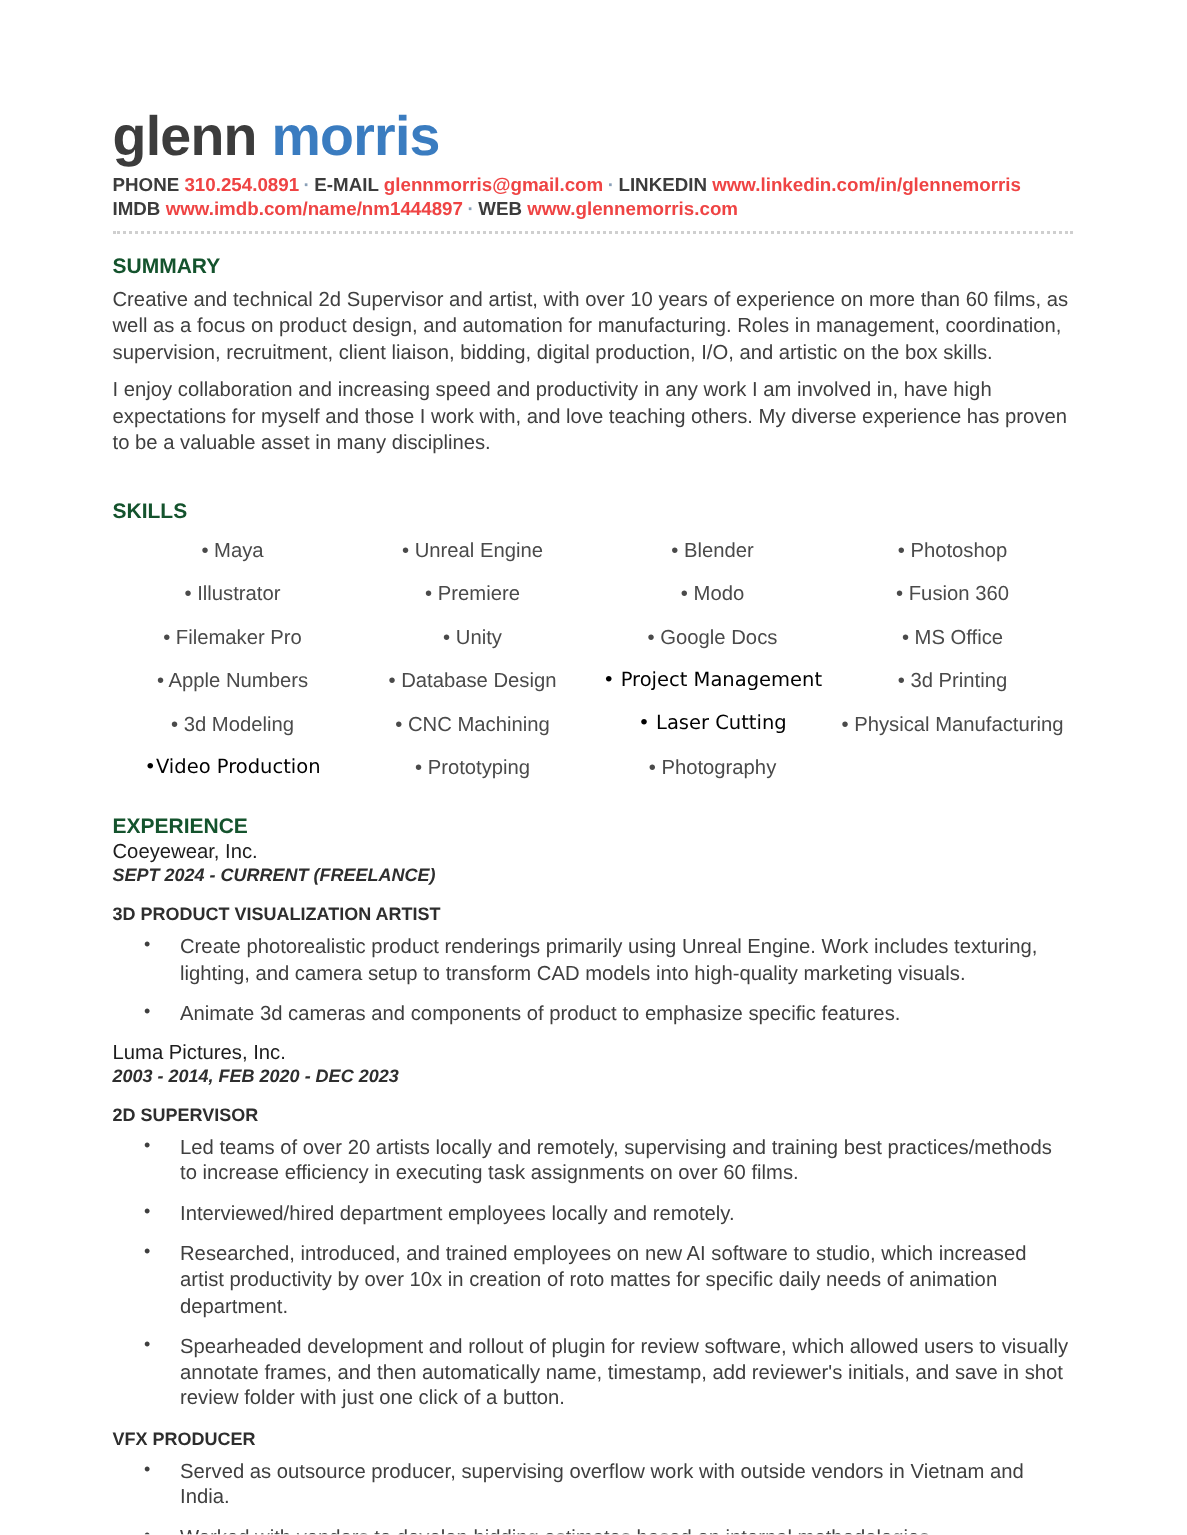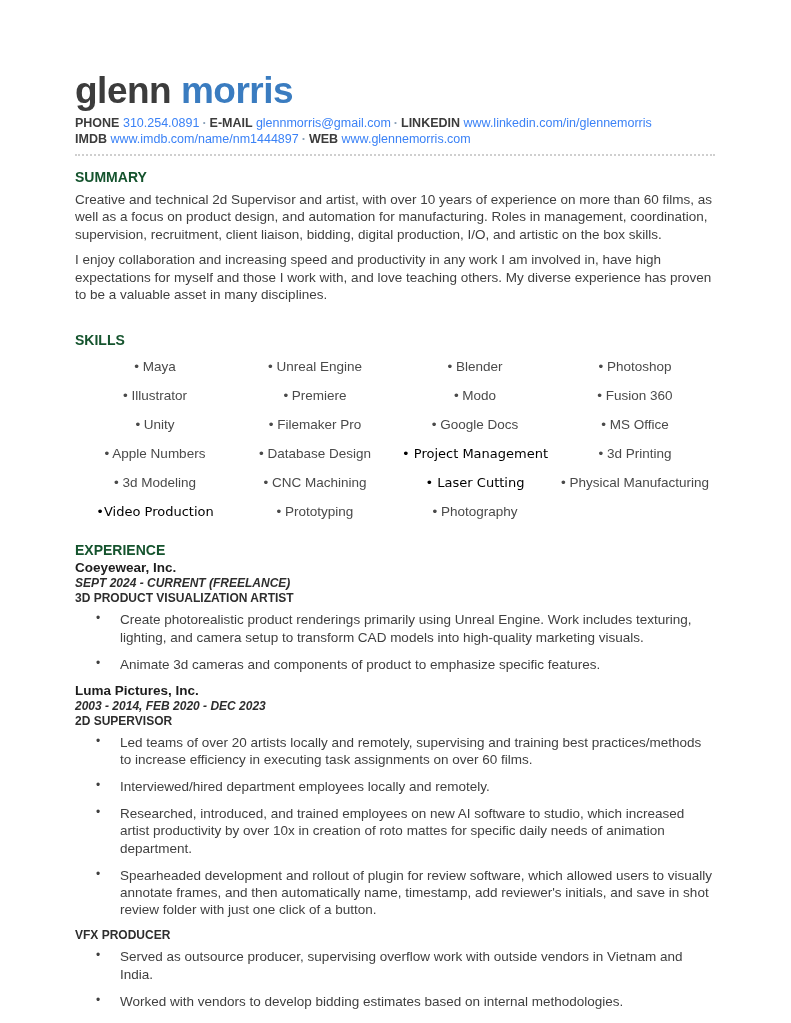--- a/index.html
+++ b/index.html
@@ -27,21 +27,21 @@
   h1.name .last { color: #3a7cc0; }
 
   .contact {
     margin-top: 0;
     font-size: 12.5px;
     line-height: 16px;
     color: #9b9b9b;
   }
   .contact:first-of-type { margin-top: 5px; }
   .contact .c-label { font-weight: 700; color: #3c3c3c; }
-  .contact .c-value { color: #3b82f6; }
+  .contact .c-value { color: #ef4444; font-weight: bold; }
   .contact .c-sep { color: #8aa0b8; font-weight: 700; padding: 0 3px; }
 
   .divider {
     margin-top: 7px;
     border-top: 2px dotted #cfcfcf;
     height: 0;
     width: 100%;
   }
 
   
@@ -78,33 +78,34 @@
     font-family: "DejaVu Sans", sans-serif;
     color: #000000;
     font-size: 13px;
   }
 
   
   .experience-section { margin-top: 16px; }
   .job { margin-top: 0; }
   .company {
     font-size: 13.5px;
-    font-weight: 700;
+    font-weight: 400;
     color: #1d1d1d;
     line-height: 16px;
     margin-top: 1px;
   }
   .dates {
     font-size: 12px;
     font-weight: 700;
     color: #2e2e2e;
     line-height: 15px;
     font-style: italic;
   }
   .role-title {
+    margin-top: 11px;
     font-size: 12px;
     font-weight: 700;
     color: #2e2e2e;
     line-height: 15px;
   }
   ul.bullets { list-style: none; margin-top: 5px; }
   ul.bullets li {
     position: relative;
     padding-left: 45px;
     font-size: 13.5px;
@@ -144,22 +145,22 @@
     <h2 class="section-heading">SKILLS</h2>
     <div class="skills-grid" id="skills-grid">
         <div class="skill">• Maya</div>
         <div class="skill">• Unreal Engine</div>
         <div class="skill">• Blender</div>
         <div class="skill">• Photoshop</div>
         <div class="skill">• Illustrator</div>
         <div class="skill">• Premiere</div>
         <div class="skill">• Modo</div>
         <div class="skill">• Fusion 360</div>
+        <div class="skill">• Filemaker Pro</div>
         <div class="skill">• Unity</div>
-        <div class="skill">• Filemaker Pro</div>
         <div class="skill">• Google Docs</div>
         <div class="skill">• MS Office</div>
         <div class="skill">• Apple Numbers</div>
         <div class="skill">• Database Design</div>
         <div class="skill alt">• Project Management</div>
         <div class="skill">• 3d Printing</div>
         <div class="skill">• 3d Modeling</div>
         <div class="skill">• CNC Machining</div>
         <div class="skill alt">• Laser Cutting</div>
         <div class="skill">• Physical Manufacturing</div>

